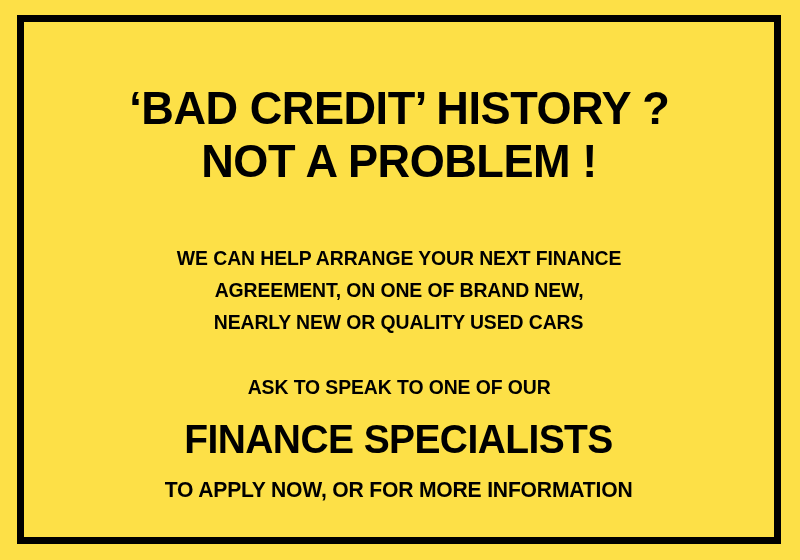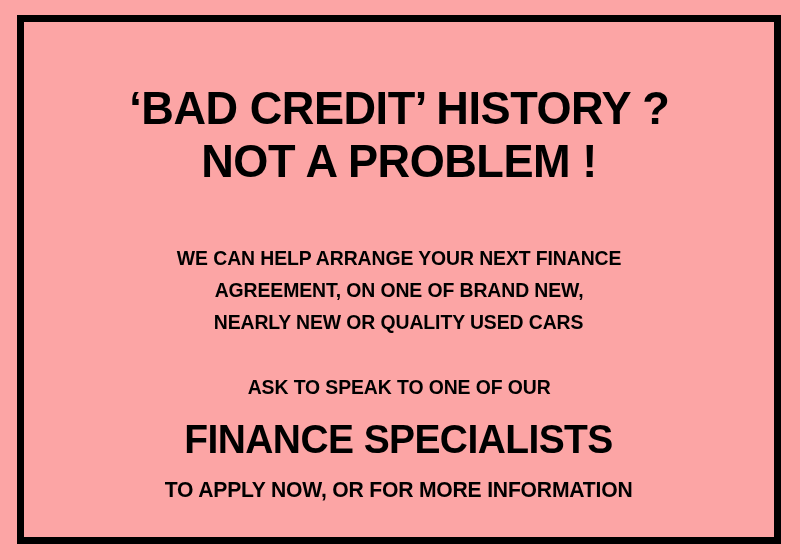--- a/index.html
+++ b/index.html
@@ -11,21 +11,21 @@
     width: 800px;
     height: 560px;
     overflow: hidden;
     font-family: "Liberation Sans", sans-serif;
   }
 
   #poster {
     position: relative;
     width: 800px;
     height: 560px;
-    background: #fca5a5;
+    background: #fde047;
     box-sizing: border-box;
   }
 
   #frame {
     position: absolute;
     left: 17px;
     top: 15px;
     width: 764px;
     height: 529px;
     border: 7px solid #000000;

